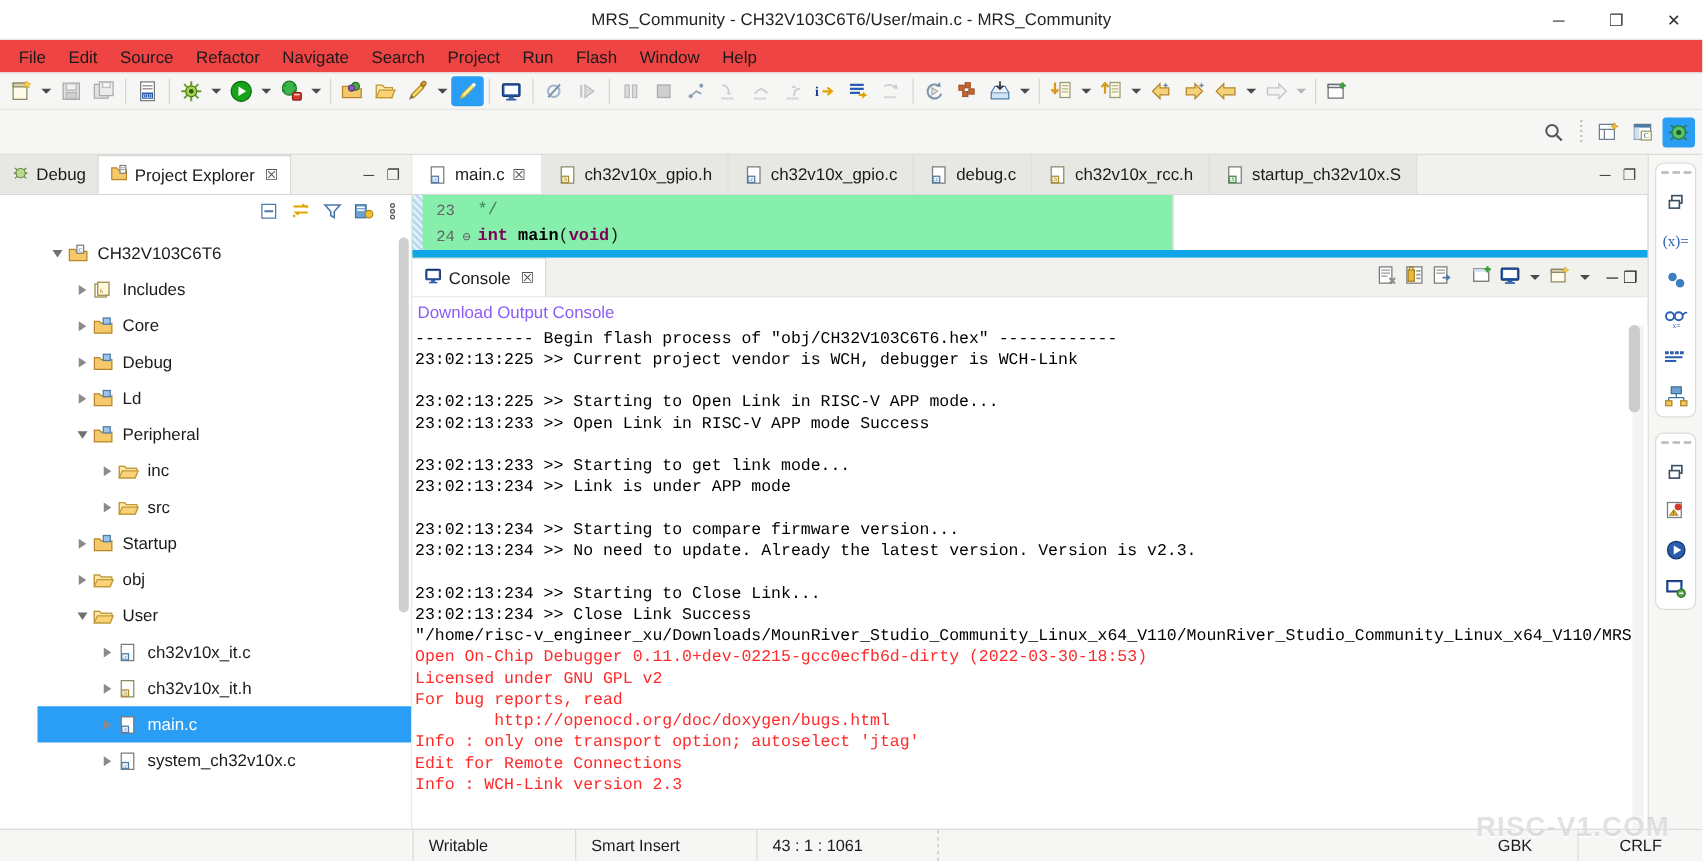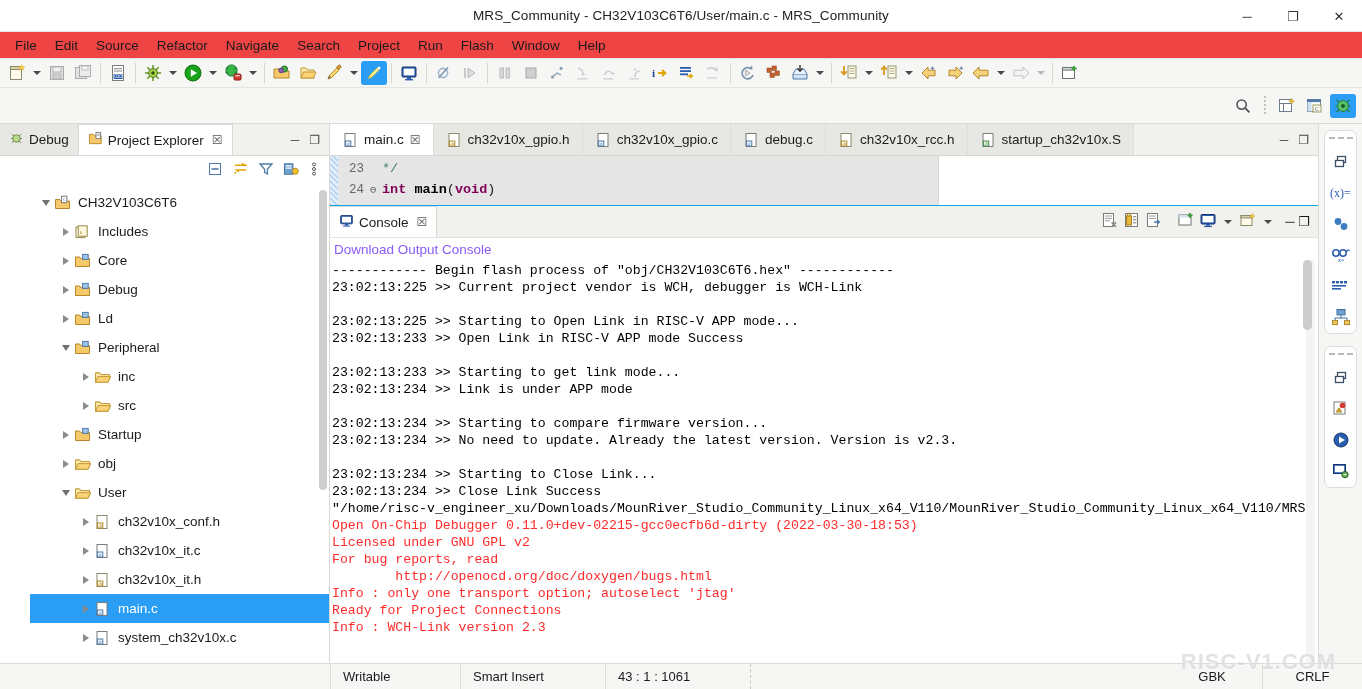--- a/index.html
+++ b/index.html
@@ -77,22 +77,22 @@
       border-bottom:4.5px solid transparent; border-left:6px solid #8a8a8a; vertical-align:middle; }
   .tree-ico { width:18px; height:16px; margin-right:6px; flex:0 0 18px; display:flex; align-items:center; }
   .tscroll { position:absolute; right:2px; top:6px; width:8px; height:300px; background:#cfcfcf; border-radius:4px; }
 
   
   .editortabs { height:32px; display:flex; align-items:stretch; background:#f1f1ee; border-bottom:1px solid #d8d8d4; }
   .etab { display:flex; align-items:center; gap:6px; padding:0 12px; font-size:13.5px; color:#1b1b1b;
           background:#e7e7e3; border-right:1px solid #dddcd8; white-space:nowrap; }
   .etab.active { background:#fff; }
   .etab .x { font-size:12px; color:#555; }
-  .editor { height:50px; background:#e5e5e5; position:relative; display:flex; overflow:hidden;
-            border-bottom:1px solid #0ea5e9; }
+  .editor { height:50px; background:#86efac; position:relative; display:flex; overflow:hidden;
+            border-bottom:6px solid #0ea5e9; }
   .ed-left { flex:1; position:relative; }
   .gutter-mark { position:absolute; left:0; top:0; width:8px; height:100%;
       background:repeating-linear-gradient(45deg,#bcd8f2 0 2px,#e8f1fb 2px 4px); }
   .codeline { display:flex; font-family:"Liberation Mono", monospace; font-size:13.5px; height:21px; align-items:center; }
   .lnum { width:40px; text-align:right; padding-right:6px; color:#666; font-size:12.5px; }
   .fold { width:12px; color:#666; font-size:11px; }
   .kw { color:#7f0055; font-weight:bold; }
   .ident { color:#000; font-weight:bold; }
   .cmt { color:#3f7f5f; }
   .ed-right { width:380px; border-left:1px solid #d8d8d4; background:#fff; }
@@ -643,31 +643,20 @@
               <span class="tw open"></span>
               <span class="tree-ico">
                 <svg width="17" height="16" viewBox="0 0 17 16">
                   <path d="M1.5 13.2V4h4.2l1.2 1.6h8.6" fill="none" stroke="#c09a37"></path>
                   <path d="M1.5 13.2l2.4-5.6h12.6l-2.4 5.6z" fill="#fbd277" stroke="#c09a37"></path>
                   <path d="M1.5 13.2V4h4.2l1.2 1.6h8.6v1.9" fill="#ffe7a8" stroke="#c09a37"></path>
                   <path d="M1.5 13.2l2.4-5.6h12.6l-2.4 5.6z" fill="#fbd277" stroke="#c09a37"></path>
                 </svg>
               </span>
               <span>User</span>
-            </div>
-            <div class="trow" style="padding-left: 48px;">
-              <span class="tw closed"></span>
-              <span class="tree-ico">
-                <svg width="16" height="16" viewBox="0 0 16 16">
-                  <rect x="3" y="1.5" width="10" height="13" fill="#fff" stroke="#8a8a6a"></rect>
-                  <rect x="3.4" y="9" width="5.4" height="5" fill="#fffbe0" stroke="#b0892a"></rect>
-                  <text x="6" y="13.2" font-size="4.6" fill="#8a6a14" text-anchor="middle" font-family="Liberation Serif">.h</text>
-                </svg>
-              </span>
-              <span>ch32v10x_conf.h</span>
             </div>
             <div class="trow" style="padding-left: 48px;">
               <span class="tw closed"></span>
               <span class="tree-ico">
                 <svg width="16" height="16" viewBox="0 0 16 16">
                   <rect x="3" y="1.5" width="10" height="13" fill="#fff" stroke="#7b7b7b"></rect>
                   <rect x="3.4" y="9" width="5.4" height="5" fill="#eaf2fb" stroke="#4d7aa8"></rect>
                   <text x="6" y="13.2" font-size="4.6" fill="#2a5db0" text-anchor="middle" font-family="Liberation Serif">.c</text>
                 </svg>
               </span>
@@ -900,21 +889,21 @@
               <div class="cl">23:02:13:234 &gt;&gt; No need to update. Already the latest version. Version is v2.3.</div>
               <div class="cl blank"></div>
               <div class="cl">23:02:13:234 &gt;&gt; Starting to Close Link...</div>
               <div class="cl">23:02:13:234 &gt;&gt; Close Link Success</div>
               <div class="cl">"/home/risc-v_engineer_xu/Downloads/MounRiver_Studio_Community_Linux_x64_V110/MounRiver_Studio_Community_Linux_x64_V110/MRS</div>
               <div class="cl err">Open On-Chip Debugger 0.11.0+dev-02215-gcc0ecfb6d-dirty (2022-03-30-18:53)</div>
               <div class="cl err">Licensed under GNU GPL v2</div>
               <div class="cl err">For bug reports, read</div>
               <div class="cl err">        http://openocd.org/doc/doxygen/bugs.html</div>
               <div class="cl err">Info : only one transport option; autoselect 'jtag'</div>
-              <div class="cl err">Ready for Project Connections</div>
+              <div class="cl err">Edit for Remote Connections</div>
               <div class="cl err">Info : WCH-Link version 2.3</div>
             </div>
           <div class="con-scroll-track">
             <div class="con-scroll" style="position:absolute;top:0"></div>
           </div>
         </div>
       </div>
     </div>
 
     <div class="railcol">

